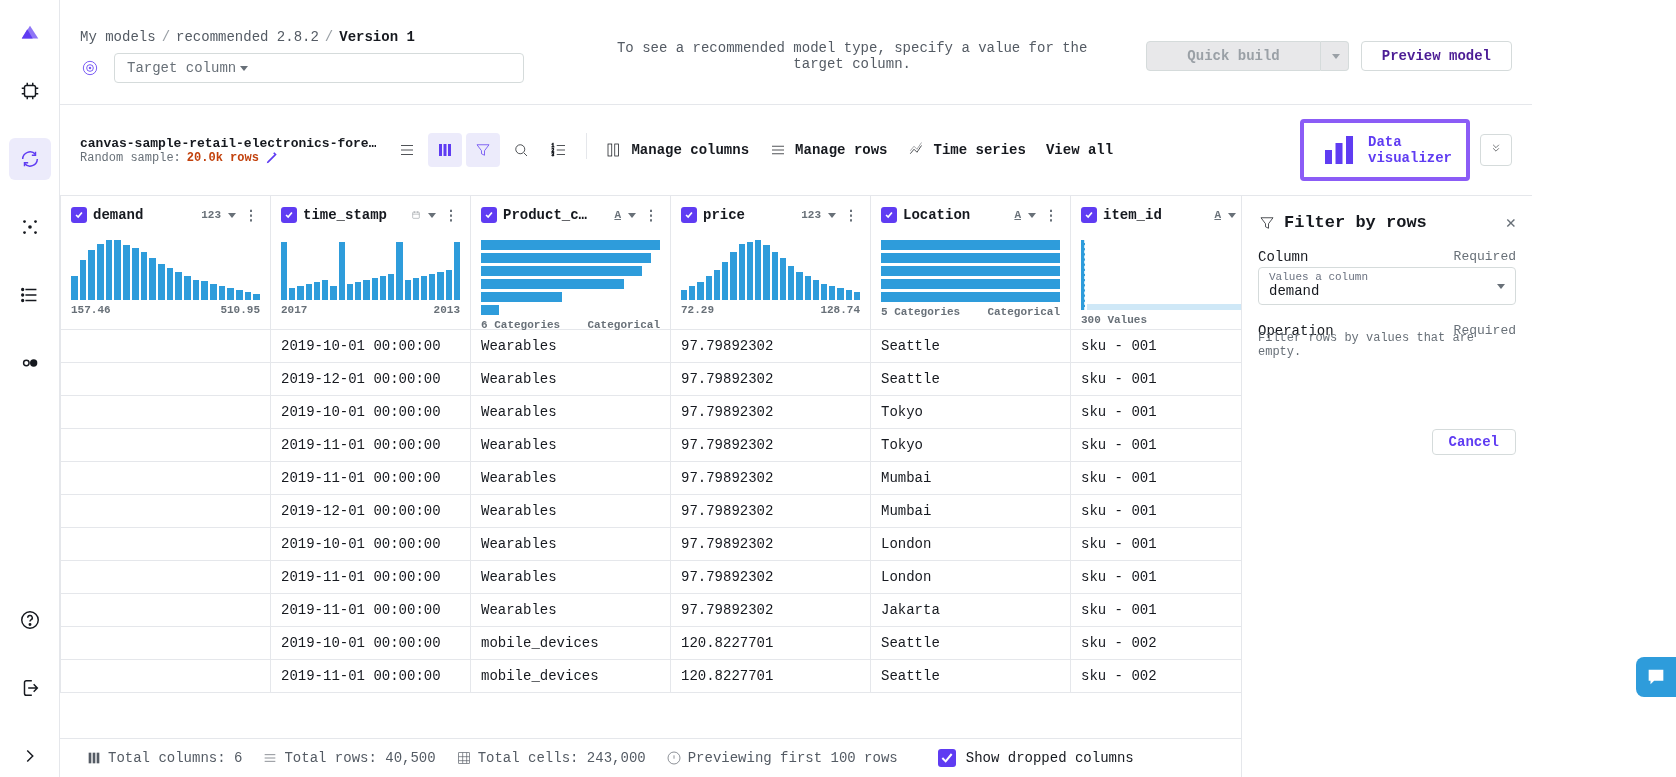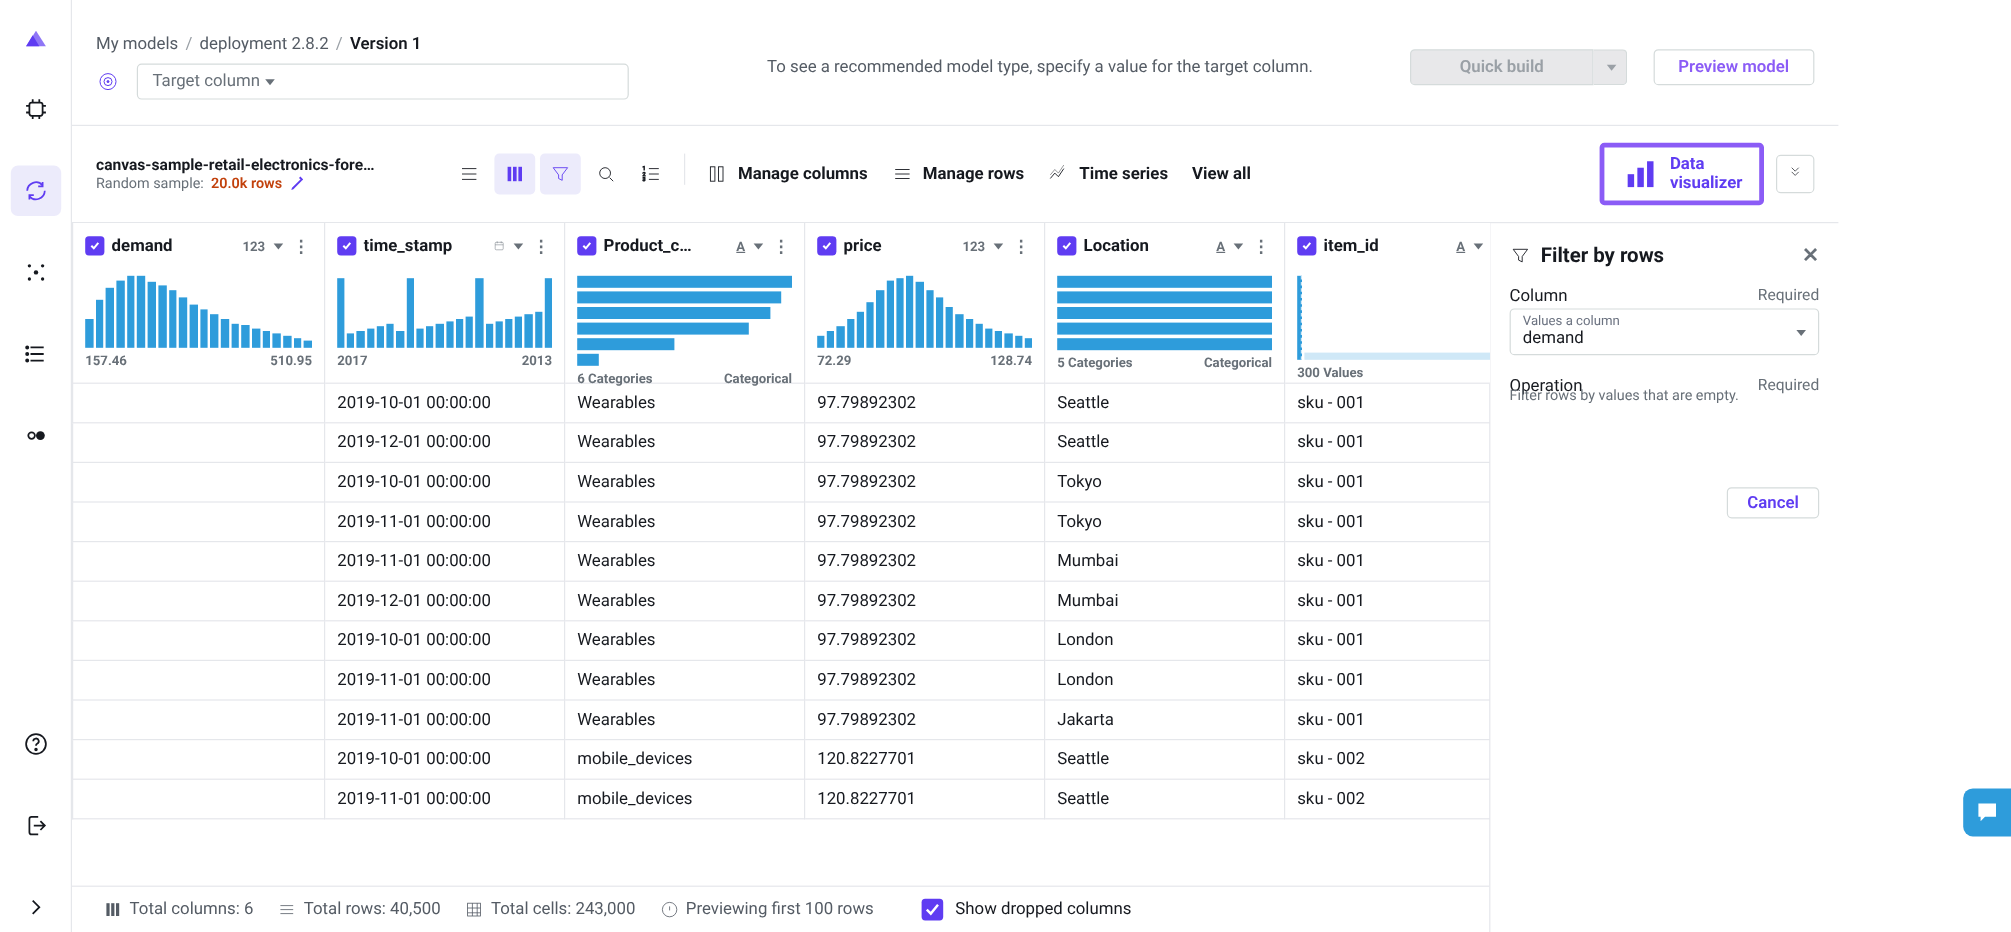--- a/index.html
+++ b/index.html
@@ -1,40 +1,40 @@
 <!DOCTYPE html>
 <html><head>
 <meta charset="utf-8">
 <style>
   * { box-sizing: border-box; }
   html, body { margin: 0; padding: 0; font-family: -apple-system, BlinkMacSystemFont, "Segoe UI", Roboto, Arial, sans-serif; font-size: 14px; color: #16191f; background: #fff; height: 100%; overflow: hidden; }
-  .app { display: flex; width: 1532px; height: 777px; }
+  .app { display: flex; width: 1532px; height: 777px; font-family: Liberation Mono, monospace; }
   
   .rail { width: 60px; border-right: 1px solid #e5e7eb; display: flex; flex-direction: column; align-items: center; padding-top: 22px; gap: 26px; }
   .rail .logo { width: 22px; height: 22px; color: #5f3cf2; }
   .rail .icon-btn { width: 42px; height: 42px; display: flex; align-items: center; justify-content: center; border-radius: 6px; color: #16191f; cursor: pointer; }
   .rail .icon-btn.active { background: #ecebfb; color: #5f3cf2; }
   .rail .spacer { flex: 1; }
   .rail svg { width: 22px; height: 22px; stroke-width: 1.6; }
   
   .main { flex: 1; display: flex; flex-direction: column; min-width: 0; }
   .topbar { display: flex; align-items: center; padding: 8px 20px 0 20px; border-bottom: 1px solid #e5e7eb; height: 105px; }
   .breadcrumb-area { flex: 0 0 500px; display: flex; flex-direction: column; gap: 8px; }
   .breadcrumb { font-size: 14px; color: #545b64; display: flex; gap: 6px; align-items: center; }
   .breadcrumb .sep { color: #9aa0a6; }
   .breadcrumb .crumb { cursor: pointer; }
   .breadcrumb .crumb.active { color: #16191f; font-weight: 600; }
   .target-col-row { display: flex; align-items: center; gap: 14px; }
   .target-icon { color: #5f3cf2; width: 20px; height: 20px; }
   .target-select { border: 1px solid #d5dbdb; border-radius: 4px; padding: 6px 12px; width: 410px; color: #687078; display: flex; justify-content: flex-start; align-items: center; cursor: pointer; }
   .top-hint { flex: 1; text-align: center; color: #545b64; font-size: 14px; padding: 0 30px; }
-  .top-actions { display: flex; gap: 22px; align-items: center; padding-left: 22px; }
+  .top-actions { display: flex; gap: 12px; align-items: center; padding-left: 22px; }
   .btn { border: 1px solid #d5dbdb; background: #fff; border-radius: 4px; padding: 6px 20px; font-weight: 600; color: #16191f; cursor: pointer; font-family: inherit; font-size: 14px; }
   .btn.disabled { background: #e8e8ea; color: #9aa0a6; cursor: not-allowed; }
-  .btn.outline-disabled { color: #8b5cf6; }
+  .btn.outline-disabled { color: #4c1d95; }
   .btn-split { display: flex; }
   .btn-split .btn { border-radius: 4px 0 0 4px; padding: 6px 40px; }
   .btn-split .caret { border: 1px solid #d5dbdb; border-left: none; border-radius: 0 4px 4px 0; background: #e8e8ea; width: 28px; display: flex; align-items: center; justify-content: center; color: #9aa0a6; }
   
   .dataset-bar { display: flex; align-items: center; padding: 14px 20px; border-bottom: 1px solid #e5e7eb; gap: 10px; min-height: 60px; }
   .dataset-info { display: flex; flex-direction: column; min-width: 280px; }
   .dataset-title { font-weight: 700; font-size: 13px; overflow: hidden; text-overflow: ellipsis; white-space: nowrap; }
   .dataset-sub { font-size: 12px; color: #687078; display: flex; gap: 6px; align-items: center; }
   .dataset-sub .edit-link { color: #c2410c; font-weight: 600; cursor: pointer; }
   .pencil { color: #5f3cf2; width: 14px; height: 14px; }
@@ -162,21 +162,21 @@
       </div>
   </div>
 
   <div class="main">
 
     <div class="topbar">
       <div class="breadcrumb-area">
         <div class="breadcrumb">
           <span class="crumb">My models</span>
           <span class="sep">/</span>
-          <span class="crumb">deployment 2.8.2</span>
+          <span class="crumb">recommended 2.8.2</span>
           <span class="sep">/</span>
           <span class="crumb active">Version 1</span>
         </div>
         <div class="target-col-row">
           <svg class="target-icon" viewBox="0 0 24 24" fill="none" stroke="currentColor">
               <circle cx="12" cy="12" r="8"></circle>
               <circle cx="12" cy="12" r="4"></circle>
               <circle cx="12" cy="12" r="1" fill="currentColor"></circle>
             </svg>
           <div class="target-select">

